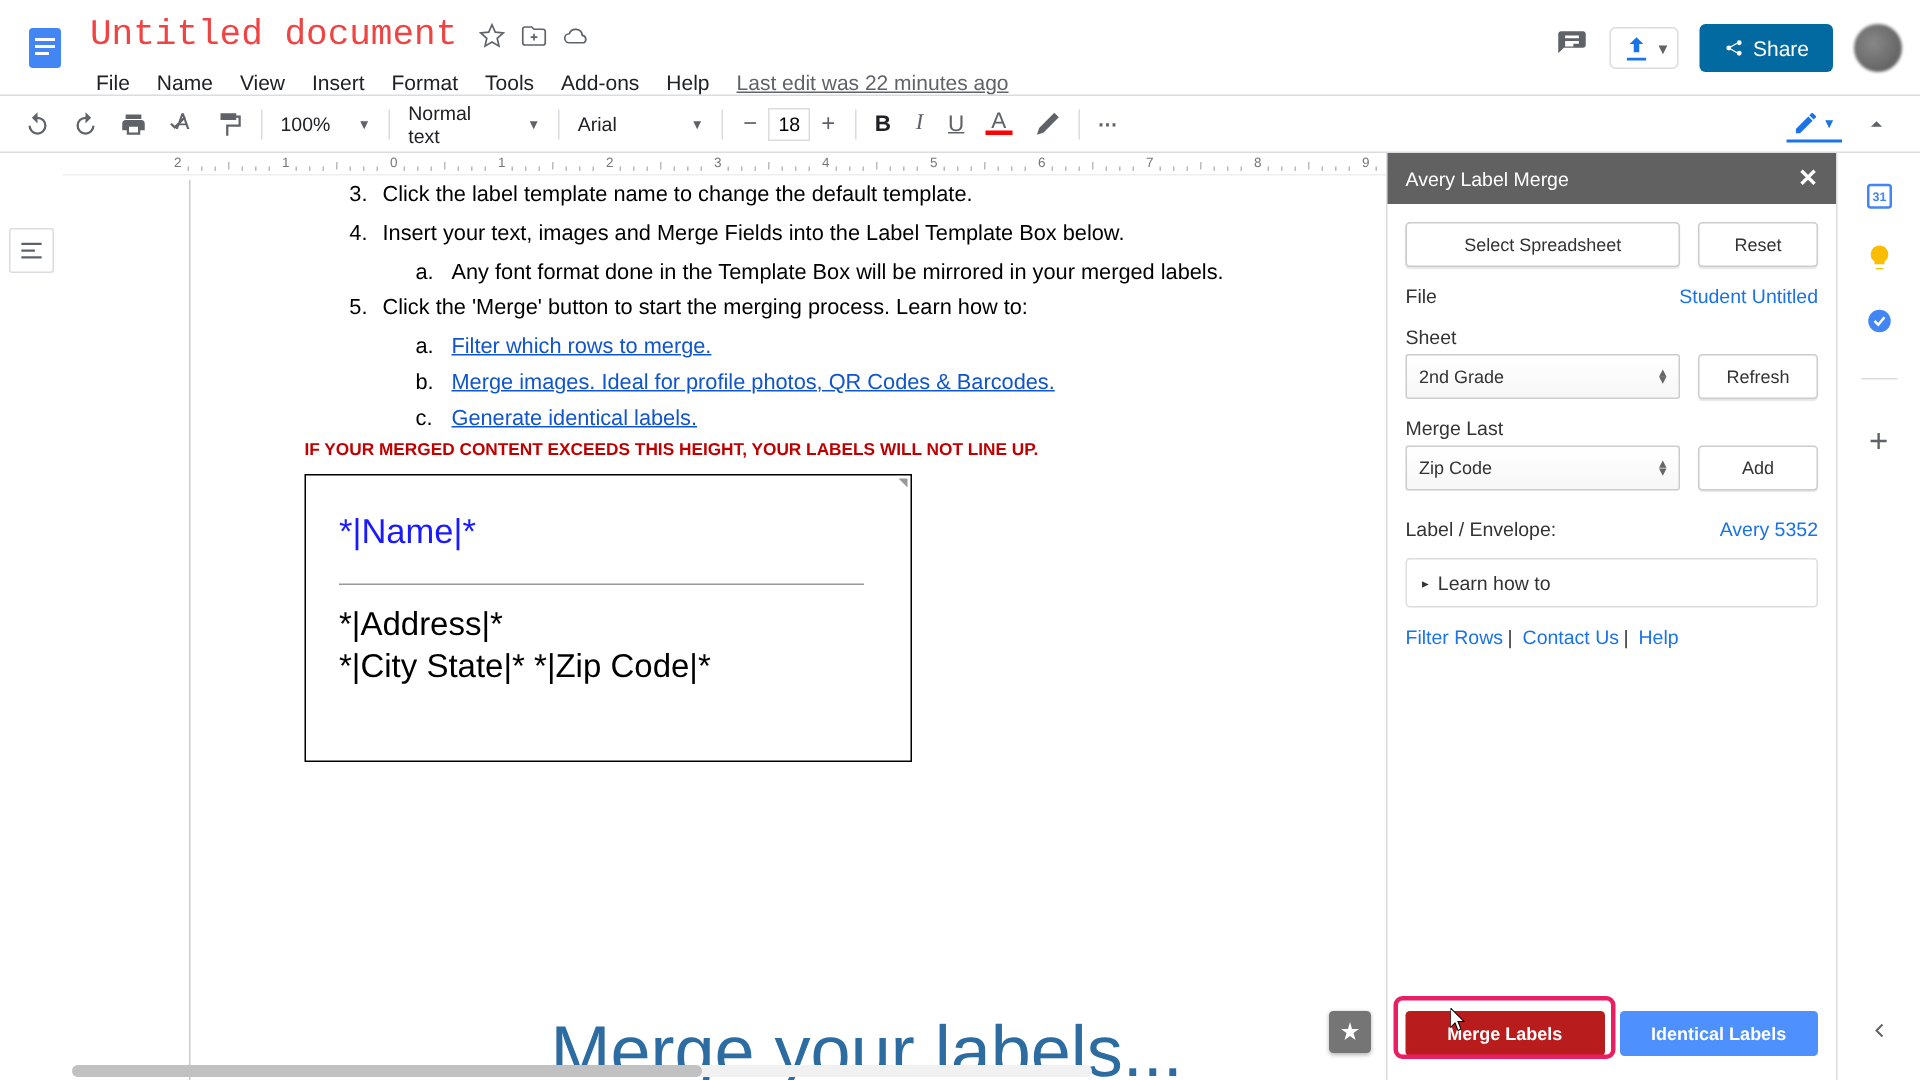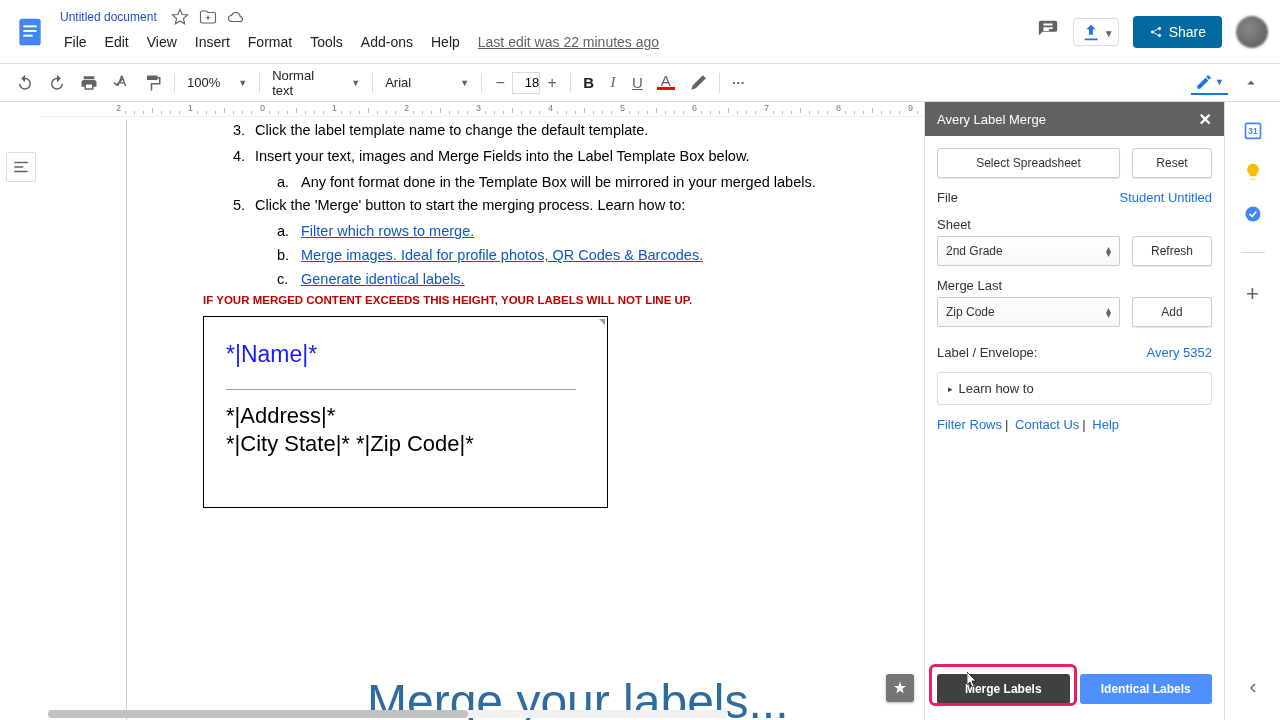--- a/index.html
+++ b/index.html
@@ -4,21 +4,21 @@
 <style>
   * { box-sizing: border-box; margin: 0; padding: 0; }
   body { font-family: 'Arial', 'Helvetica', sans-serif; background: #fff; color: #202124; overflow: hidden; width: 1280px; height: 720px; position: relative; }
   
   
   .titlebar { display: flex; align-items: flex-start; padding: 8px 12px 0 12px; height: 64px; border-bottom: 1px solid #dadce0; }
   .docs-logo { width: 36px; height: 36px; margin-top: 6px; margin-right: 8px; display:flex; align-items:center; justify-content:center;}
   .docs-logo svg { width: 32px; height: 32px; }
   .title-col { flex: 0 0 auto; display: flex; flex-direction: column; }
   .title-row { display: flex; align-items: center; gap: 10px; color:#5f6368; }
-  .doc-title { font-size: 12px; color: #1d4ed8; padding: 2px 4px; }
+  .doc-title { font-size: 24px; color: #ef4444; padding: 2px 4px; font-family: Liberation Mono, monospace; }
   .title-icon { color: #5f6368; font-size: 16px; cursor: pointer; display:inline-flex;}
   .title-icon svg { width:18px; height:18px; fill:#5f6368; }
   .menubar { display: flex; gap: 2px; margin-top: 4px; font-size: 14px; color: #202124; align-items: center; }
   .menubar .menu-item { padding: 4px 8px; border-radius: 4px; cursor: pointer; }
   .last-edit { color: #5f6368; text-decoration: underline; margin-left: 8px; cursor:pointer; }
   .titlebar-spacer { flex: 1; }
   .titlebar-right { display: flex; align-items: center; gap: 14px; margin-top: 8px; }
   .comment-btn svg, .present-btn svg { width: 22px; height: 22px; fill:#5f6368; }
   .present-btn { border: 1px solid #dadce0; border-radius: 4px; padding: 3px 4px 1px 6px; display:flex; align-items:center; gap:2px; cursor:pointer;}
   .present-btn .caret { font-size:10px; color:#5f6368;}
@@ -30,21 +30,21 @@
   .toolbar { height: 38px; border-bottom: 1px solid #dadce0; display:flex; align-items:center; padding: 0 10px; font-size:13px; color:#5f6368; gap: 2px;}
   .tbtn { padding: 4px 6px; border-radius:2px; cursor:pointer; display:inline-flex; align-items:center; justify-content:center; min-width:22px; height:26px;}
   .tbtn svg { width:18px; height:18px; fill:#5f6368; }
   .tsep { width:1px; height:20px; background:#dadce0; margin: 0 4px; }
   .zoom-box, .style-box, .font-box { display:flex; align-items:center; gap:4px; padding: 2px 6px; cursor:pointer; font-size:13px; color:#202124;}
   .zoom-box .caret, .style-box .caret, .font-box .caret { font-size:9px; color:#5f6368; margin-left:14px;}
   .style-box { width: 100px; justify-content:space-between;}
   .font-box { width: 96px; justify-content:space-between;}
   .size-box { display:flex; align-items:center; }
   .size-box .minus, .size-box .plus { width:24px; height:24px; display:flex; align-items:center; justify-content:center; cursor:pointer; font-size:16px; color:#5f6368;}
-  .size-box input { width:28px; height:22px; text-align:right; border:1px solid #dadce0; font-size:13px; }
+  .size-box input { width:28px; height:22px; text-align:center; border:1px solid #dadce0; font-size:13px; }
   .text-color { display:flex; flex-direction:column; align-items:center; cursor:pointer;}
   .text-color .A { font-size:15px; font-weight:500; line-height:12px;}
   .text-color .bar { width:18px; height:3px; background:#ff0000; }
   .pen-highlight { display:flex; align-items:center; gap:2px; padding:2px 4px; border-bottom:2px solid #1a73e8; cursor:pointer; margin-left:auto; margin-right:6px;}
   .pen-highlight svg { fill:#1a73e8; }
   .pen-highlight .caret { font-size:9px; color:#1a73e8;}
   
   
   .workspace { display:flex; height: calc(720px - 64px - 38px); }
   .left-gutter { width: 42px; padding-top: 50px; display:flex; flex-direction:column; align-items:center;}
@@ -129,21 +129,21 @@
           </svg>
         </span>
       <span class="title-icon">
           <svg viewBox="0 0 24 24">
             <path d="M19 18H6a4 4 0 010-8 6 6 0 0111.6 1.5A3.5 3.5 0 0119 18z" fill="none" stroke="#5f6368" stroke-width="1.5"></path>
           </svg>
         </span>
     </div>
     <div class="menubar">
       <span class="menu-item">File</span>
-      <span class="menu-item">Edit</span>
+      <span class="menu-item">Name</span>
       <span class="menu-item">View</span>
       <span class="menu-item">Insert</span>
       <span class="menu-item">Format</span>
       <span class="menu-item">Tools</span>
       <span class="menu-item">Add-ons</span>
       <span class="menu-item">Help</span>
       <span class="last-edit">Last edit was 22 minutes ago</span>
     </div>
   </div>
   <div class="titlebar-spacer"></div>
@@ -447,21 +447,21 @@
           <span>Learn how to</span>
         </div>
       <div class="sp-links">
         <span>Filter Rows</span><span class="sep">|</span>
         <span>Contact Us</span><span class="sep">|</span>
         <span>Help</span>
       </div>
     </div>
     <div class="sp-footer">
       <div class="highlight-box" style="left:4px; top:0px; width:148px; height:42px;"></div>
-      <button class="sp-footer-btn" style="background:#404040">Merge Labels</button>
+      <button class="sp-footer-btn" style="background:#b91c1c">Merge Labels</button>
       <svg class="cursor-arrow" style="left:42px; top:8px" viewBox="0 0 12 16">
           <path d="M0 0l0 13 3-3 2 5 2-1-2-5 4 0z" fill="#fff" stroke="#000" stroke-width="0.7"></path>
         </svg>
       <button class="sp-footer-btn">Identical Labels</button>
     </div>
   </div>
 
   <div class="rightrail">
     <svg class="rail-icon" viewBox="0 0 24 24">
         <rect x="3" y="4" width="18" height="18" rx="2" fill="#fff" stroke="#4285f4" stroke-width="2"></rect>

